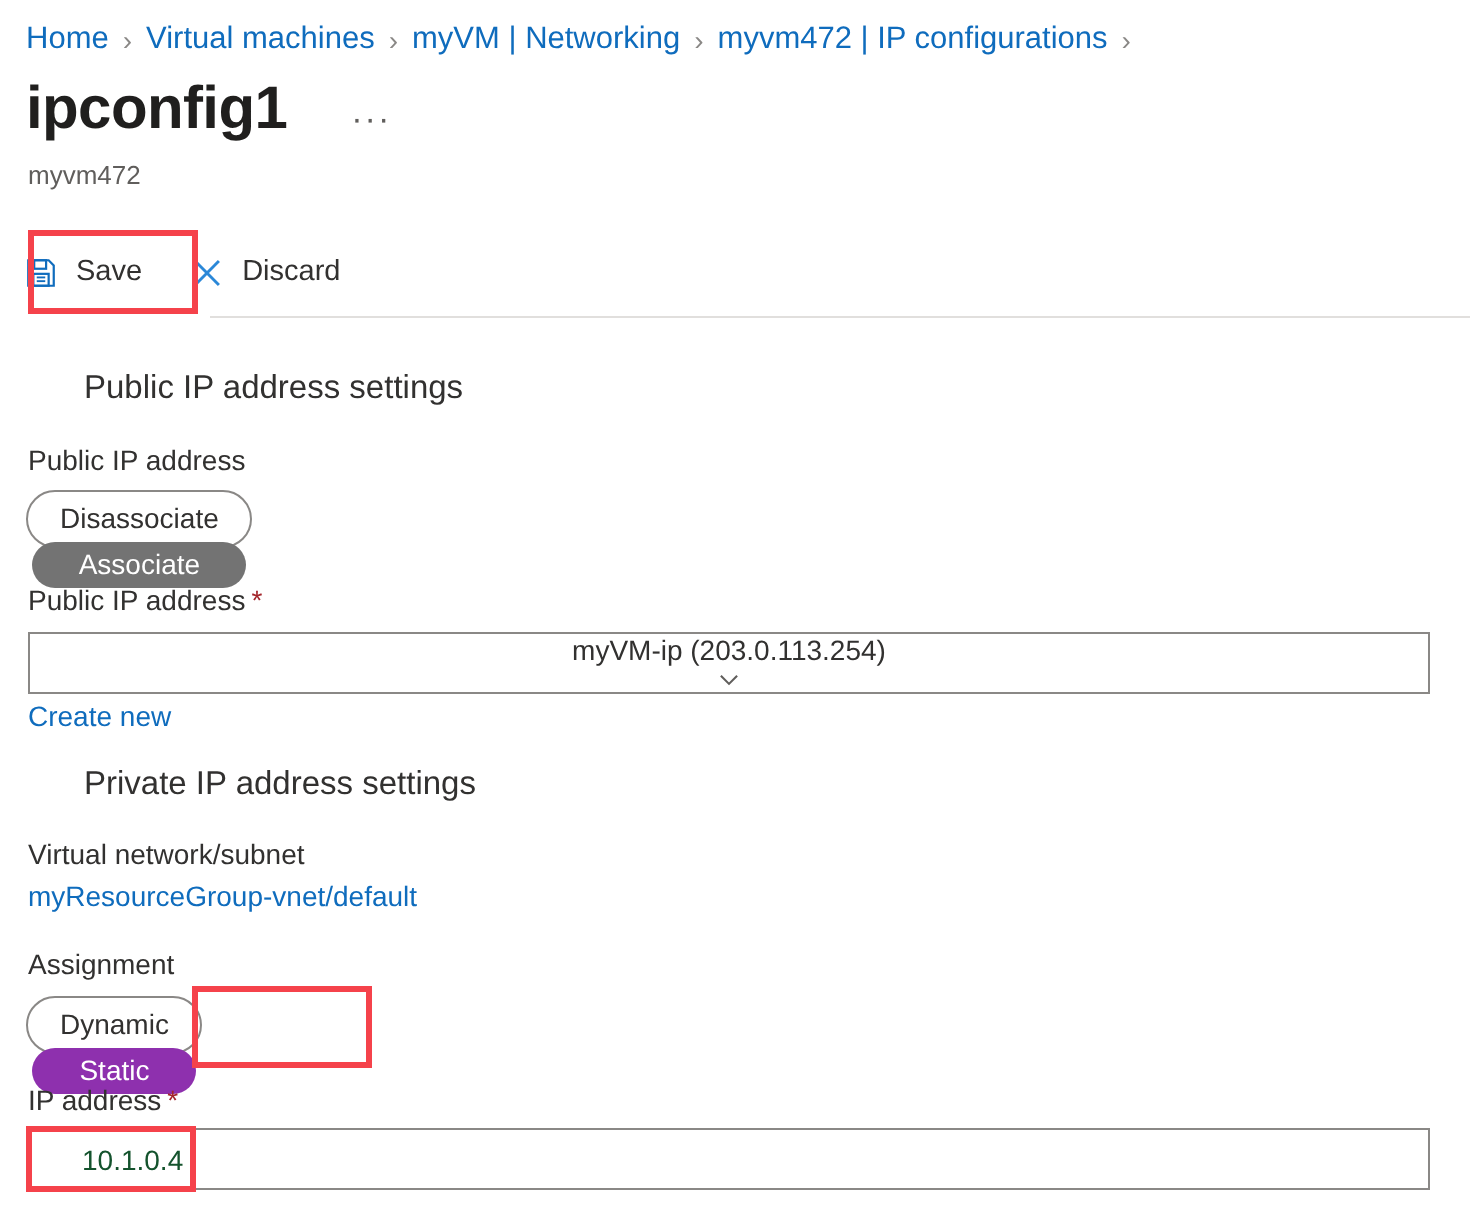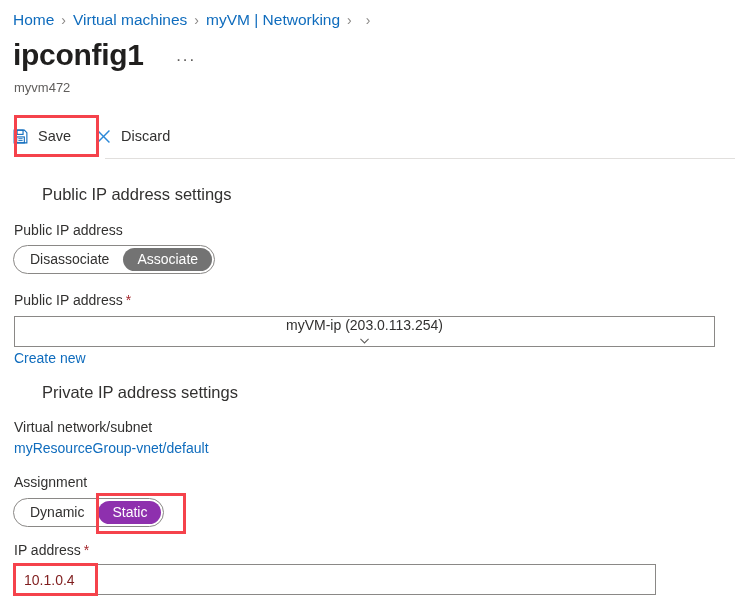--- a/index.html
+++ b/index.html
@@ -138,26 +138,26 @@
   .req-star {
     color: #a4262c;
     margin-left: 3px;
     font-size: 14px;
   }
 
   
   .pill-group {
     position: absolute;
     display: inline-flex;
-    align-items: center;
     border: 1px solid #8a8886;
     border-radius: 16px;
     height: 29px;
     padding: 2px;
     background: #ffffff;
+    flex-direction: column;
   }
   .pill {
     height: 23px;
     line-height: 23px;
     padding: 0 14px;
     border-radius: 14px;
     font-size: 14px;
     color: #323130;
     cursor: pointer;
     white-space: nowrap;
@@ -178,28 +178,28 @@
     width: 90px;
     height: 41px;
     border: 3px solid #f5424b;
     pointer-events: none;
   }
 
   
   .azure-input {
     position: absolute;
     left: 14px;
-    width: 642px;
+    width: 701px;
     height: 31px;
     border: 1px solid #8a8886;
     background: #ffffff;
     font-family: "Liberation Sans", sans-serif;
     font-size: 14px;
-    color: #7f1d1d;
-    padding: 0 9px;
+    color: #14532d;
+    padding: 0 26px;
     outline: none;
   }
   .dropdown {
     position: absolute;
     left: 14px;
     width: 701px;
     height: 31px;
     border: 1px solid #8a8886;
     background: #ffffff;
     display: flex;
@@ -241,20 +241,21 @@
 </head>
 <body>
 
 <div class="breadcrumb">
   <span class="crumb">Home</span>
   <span class="crumb-sep">›</span>
   <span class="crumb">Virtual machines</span>
   <span class="crumb-sep">›</span>
   <span class="crumb">myVM | Networking</span>
   <span class="crumb-sep">›</span>
+  <span class="crumb">myvm472 | IP configurations</span>
   <span class="crumb-sep">›</span>
 </div>
 
 <div class="title-row">
   <span class="page-title">ipconfig1</span>
   <span class="ellipsis-btn">···</span>
 </div>
 <div class="subtitle">myvm472</div>
 
 <div class="cmdbar">

